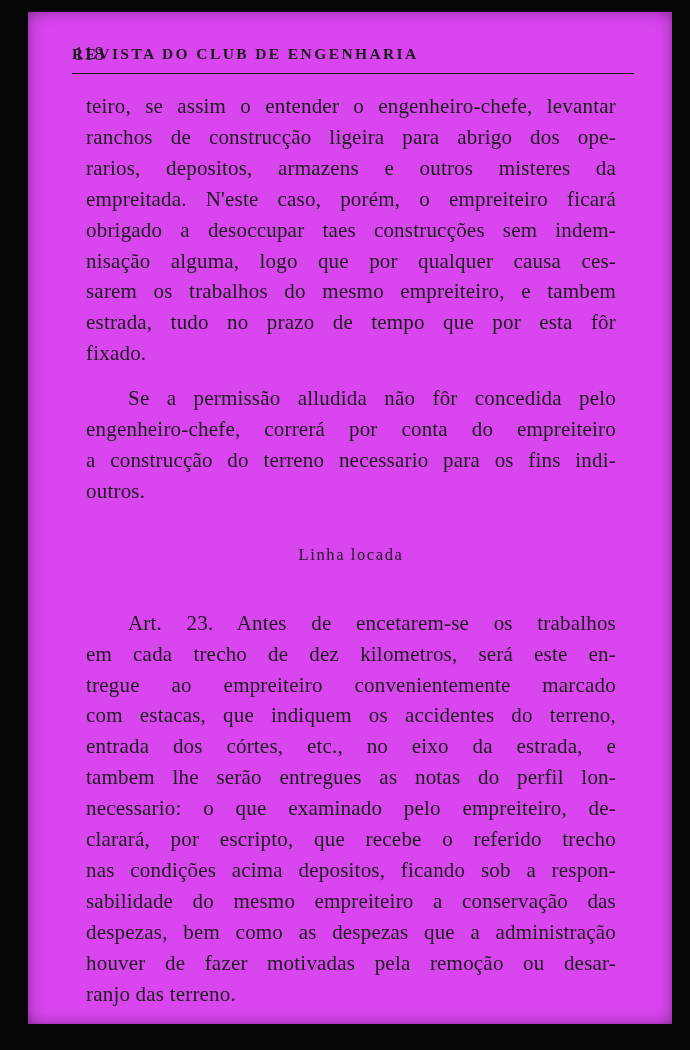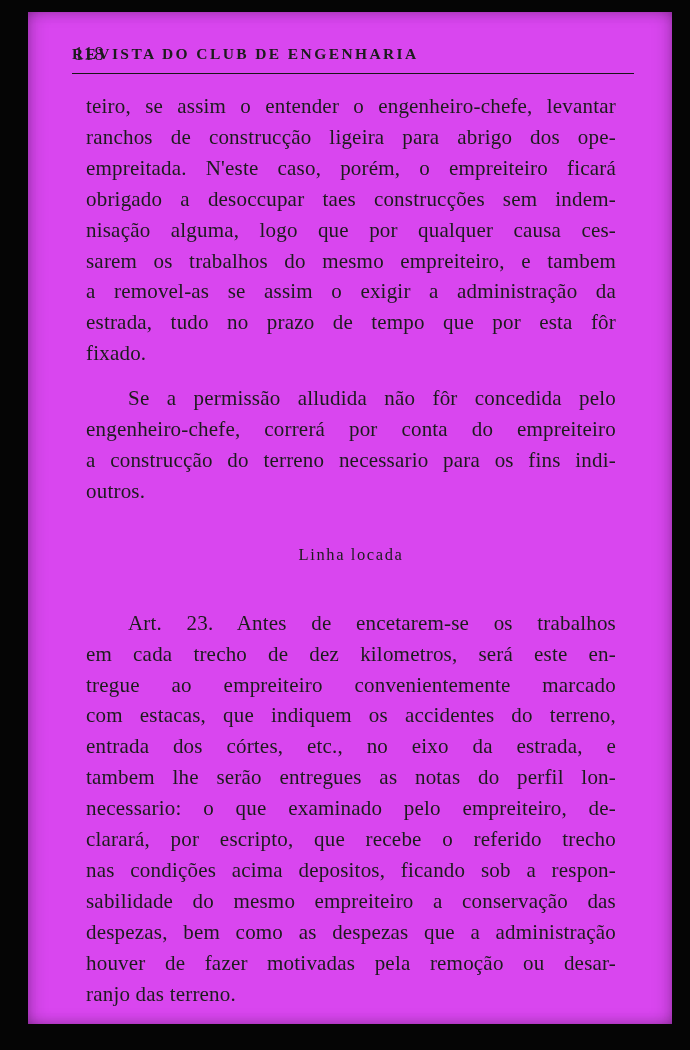--- a/index.html
+++ b/index.html
@@ -90,25 +90,25 @@
     <span class="journal-title">REVISTA DO CLUB DE ENGENHARIA</span>
   </div>
 
   <hr class="header-rule">
 
   <div class="page-body">
 
     <div class="paragraph">
         <div class="line">teiro, se assim o entender o engenheiro-chefe, levantar</div>
         <div class="line">ranchos de construcção ligeira para abrigo dos ope-</div>
+        <div class="line">rarios, depositos, armazens e outros misteres da</div>
         <div class="line">empreitada. N'este caso, porém, o empreiteiro ficará</div>
         <div class="line">obrigado a desoccupar taes construcções sem indem-</div>
         <div class="line">nisação alguma, logo que por qualquer causa ces-</div>
         <div class="line">sarem os trabalhos do mesmo empreiteiro, e tambem</div>
-        <div class="line">a removel-as se assim o exigir a administração da</div>
         <div class="line">estrada, tudo no prazo de tempo que por esta fôr</div>
         <div class="line last">fixado.</div>
       </div>
 
     <div class="paragraph indent-first">
         <div class="line">Se a permissão alludida não fôr concedida pelo</div>
         <div class="line">engenheiro-chefe, correrá por conta do empreiteiro</div>
         <div class="line">a construcção do terreno necessario para os fins indi-</div>
         <div class="line last">outros.</div>
       </div>

